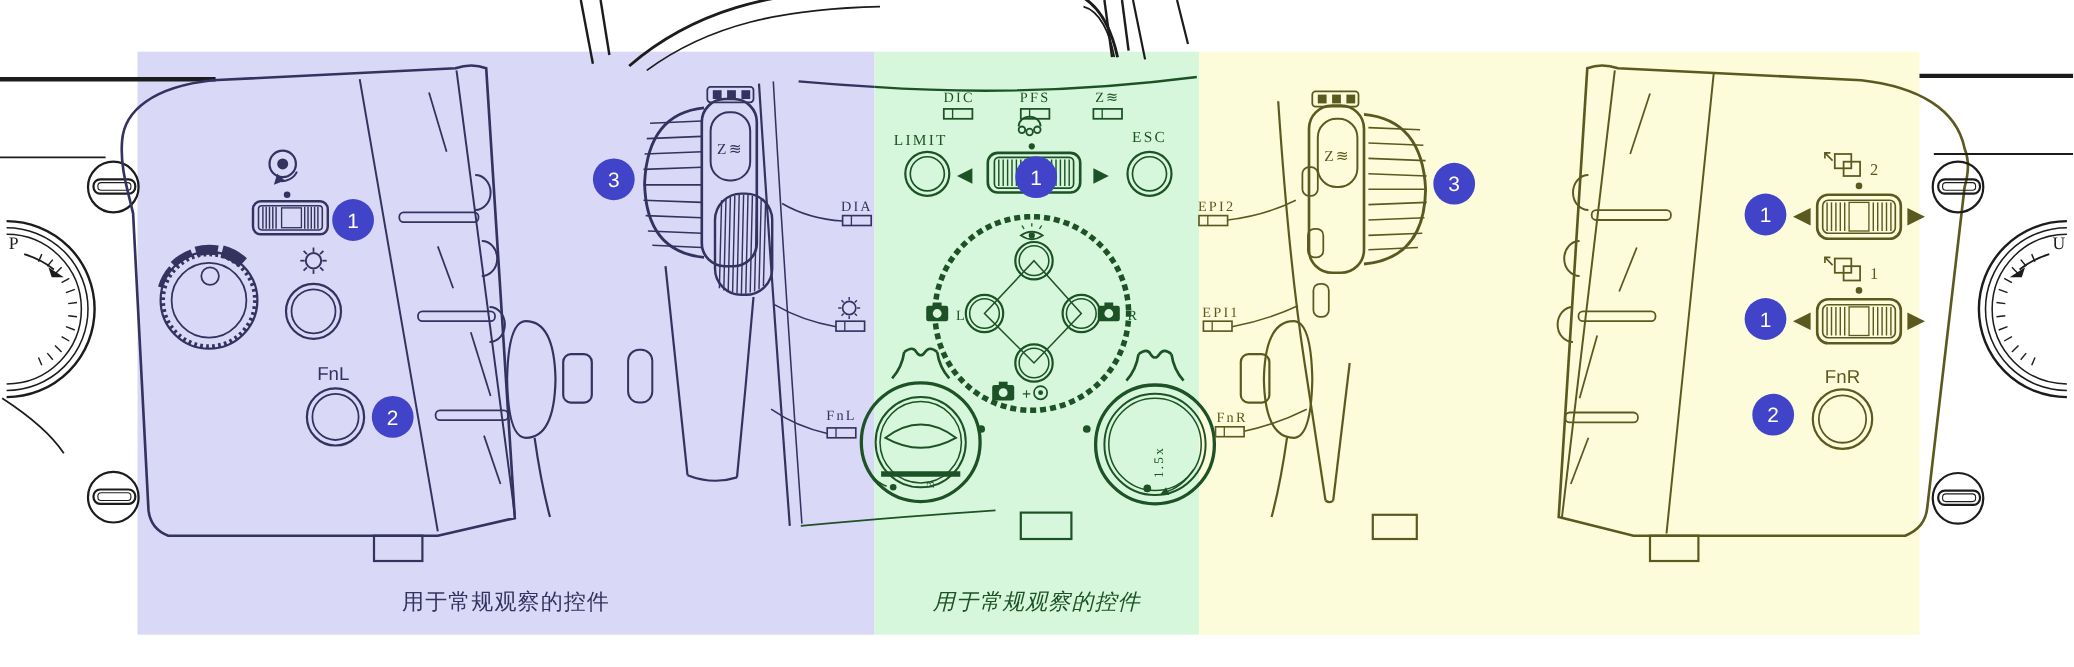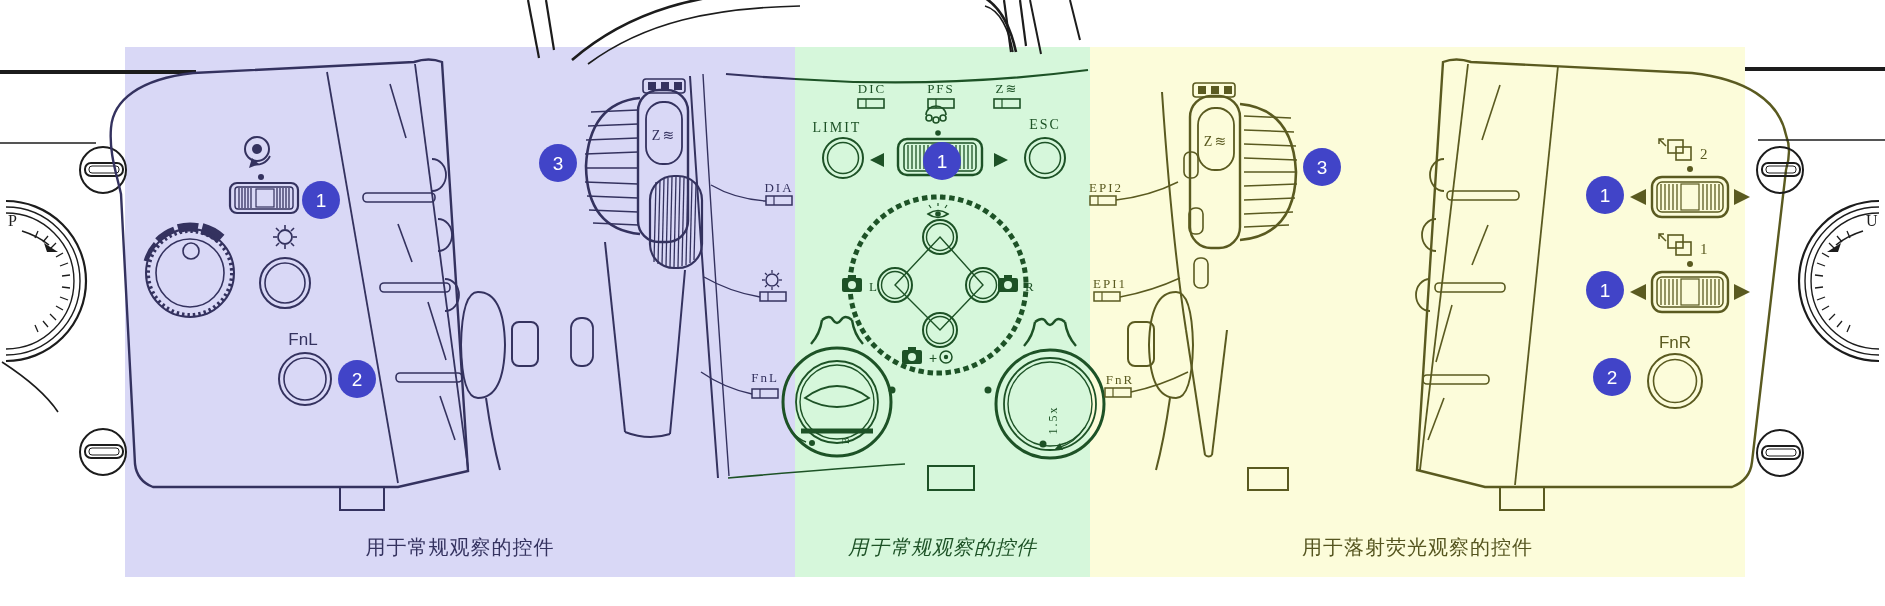--- a/index.html
+++ b/index.html
@@ -604,14 +604,13 @@
       </g>
       <g>
         <circle fill="#4144c8" cx="1612" cy="377" r="19"></circle>
         <text class="badge-n" x="1612" y="384" text-anchor="middle">2</text>
       </g>
     </g>
   </svg>
 
   <div class="caption" id="cap-transmitted">用于常规观察的控件</div>
   <div class="caption" id="cap-general">用于常规观察的控件</div>
-  <div class="caption" id="cap-epifluor">用于落射荧光观察的控件</div>
 </div>
 
 </body></html>

